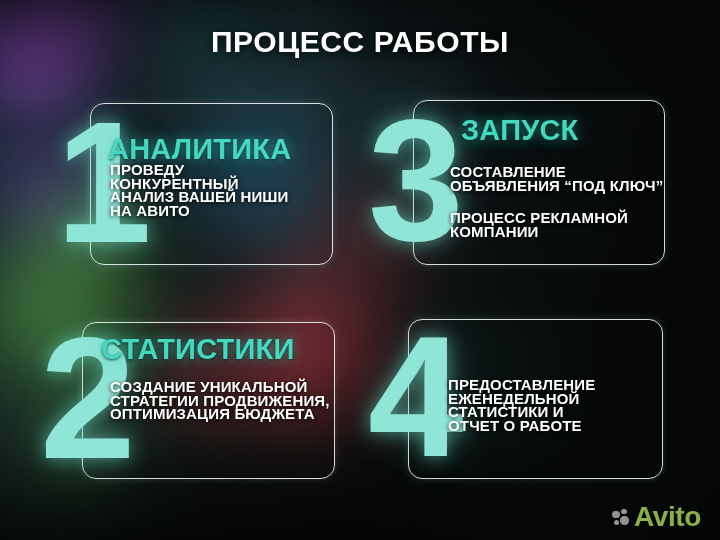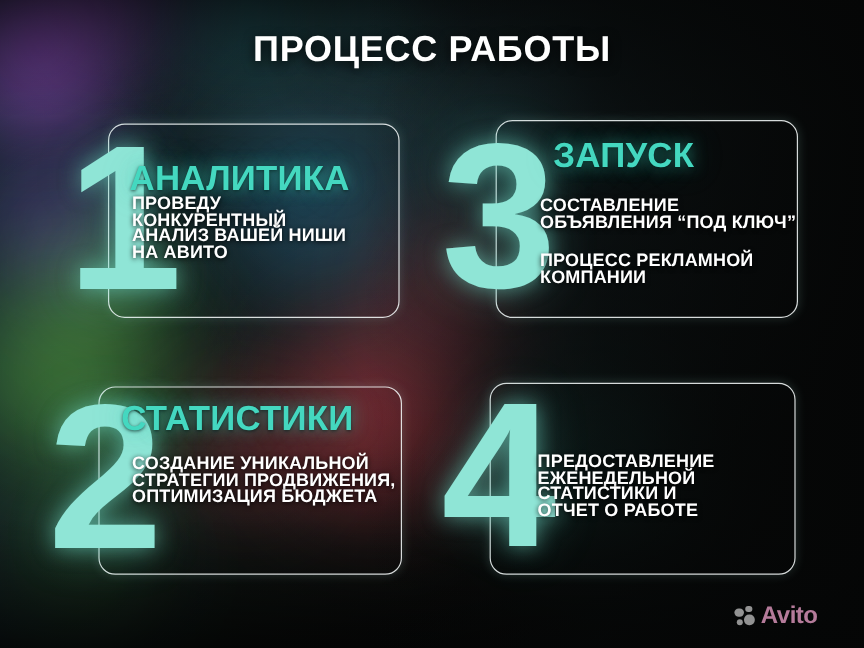--- a/index.html
+++ b/index.html
@@ -167,22 +167,22 @@
     position: absolute;
     display: block;
     border-radius: 50%;
     background: #c9c9c9;
   }
   .avito-dots i:nth-child(1) { left: 0px;  top: 2px;  width: 7.5px;  height: 7.5px; }
   .avito-dots i:nth-child(2) { left: 9px;  top: 0px;  width: 5.5px;  height: 5.5px; }
   .avito-dots i:nth-child(3) { left: 1.5px;top: 11px; width: 5px;    height: 5px;   }
   .avito-dots i:nth-child(4) { left: 8px;  top: 7.5px;width: 8.5px;  height: 8.5px; }
   .avito-word {
-    color: #f9a8d4;
-    font-size: 20px;
+    color: #bef264;
+    font-size: 28px;
     font-weight: bold;
     letter-spacing: -0.4px;
     line-height: 1;
   }
 </style>
 </head>
 <body>
 
 <div id="stage">
 

